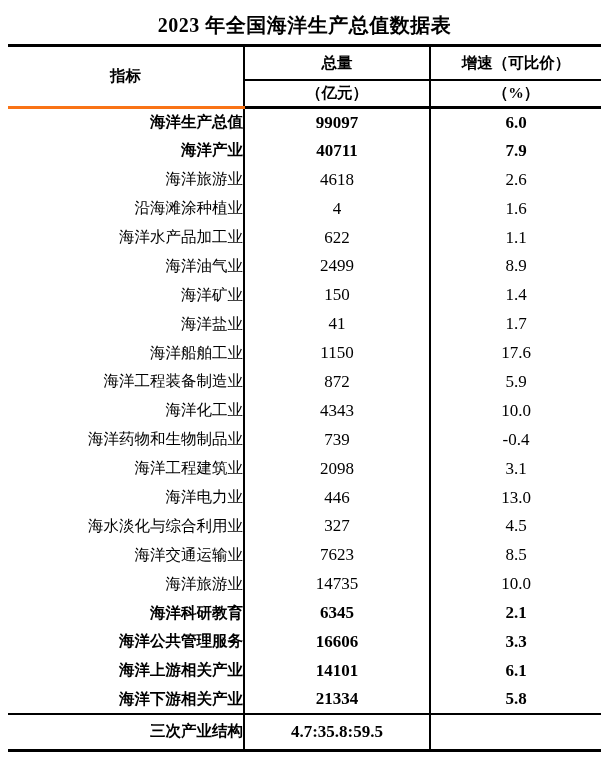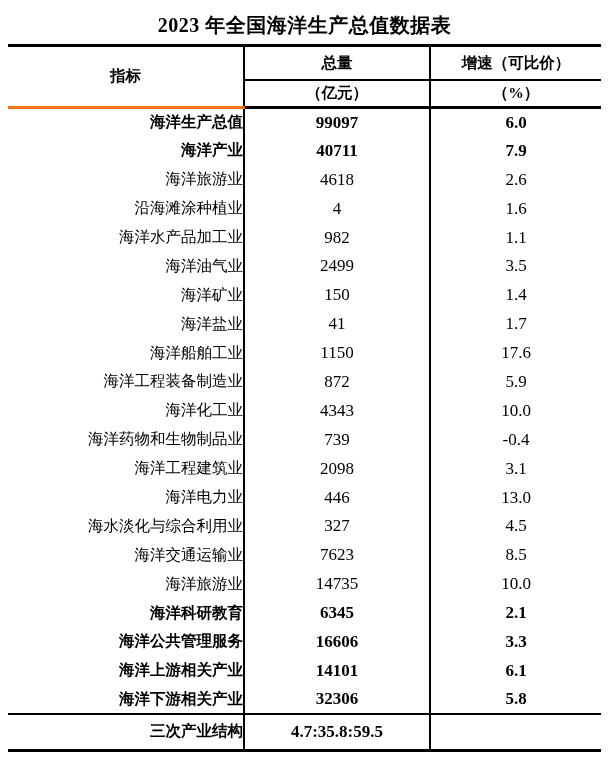--- a/index.html
+++ b/index.html
@@ -102,28 +102,28 @@
   </tr>
 
   <tr class="indent-2">
     <td class="label-cell">沿海滩涂种植业</td>
     <td class="mid num-cell">4</td>
     <td class="num-cell">1.6</td>
   </tr>
 
   <tr class="indent-2">
     <td class="label-cell">海洋水产品加工业</td>
-    <td class="mid num-cell">982</td>
+    <td class="mid num-cell">622</td>
     <td class="num-cell">1.1</td>
   </tr>
 
   <tr class="indent-2">
     <td class="label-cell">海洋油气业</td>
     <td class="mid num-cell">2499</td>
-    <td class="num-cell">3.5</td>
+    <td class="num-cell">8.9</td>
   </tr>
 
   <tr class="indent-2">
     <td class="label-cell">海洋矿业</td>
     <td class="mid num-cell">150</td>
     <td class="num-cell">1.4</td>
   </tr>
 
   <tr class="indent-2">
     <td class="label-cell">海洋盐业</td>
@@ -198,21 +198,21 @@
   </tr>
 
   <tr class="indent-1 bold">
     <td class="label-cell">海洋上游相关产业</td>
     <td class="mid num-cell">14101</td>
     <td class="num-cell">6.1</td>
   </tr>
 
   <tr class="indent-1 bold">
     <td class="label-cell">海洋下游相关产业</td>
-    <td class="mid num-cell">32306</td>
+    <td class="mid num-cell">21334</td>
     <td class="num-cell">5.8</td>
   </tr>
 
   <tr class="indent-0 bold separator">
     <td class="label-cell">三次产业结构</td>
     <td class="mid num-cell">4.7:35.8:59.5</td>
     <td class="num-cell"></td>
   </tr>
 </tbody>
   </table>

